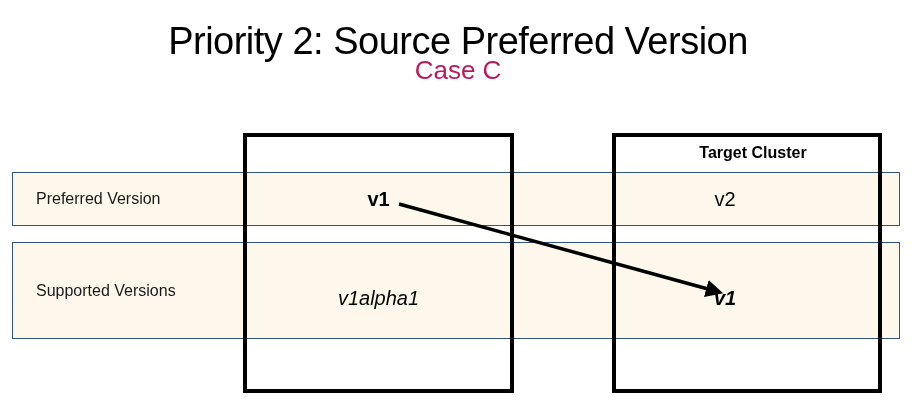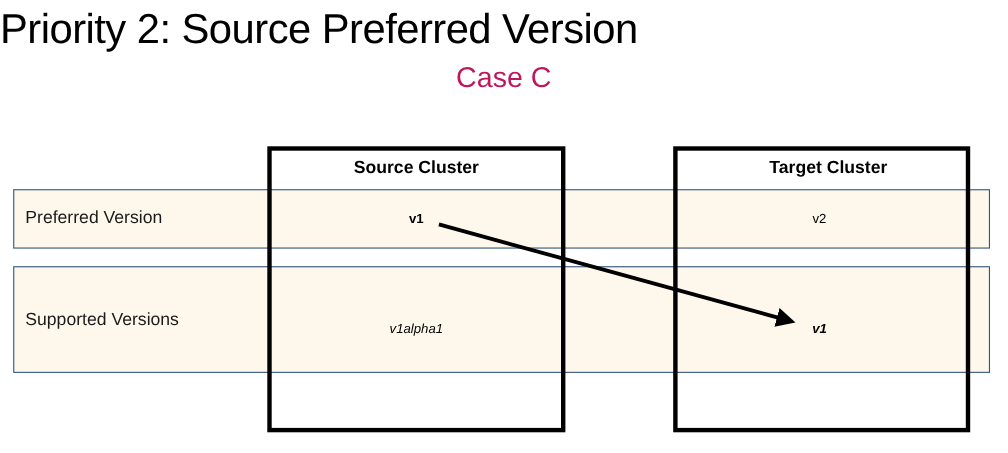--- a/index.html
+++ b/index.html
@@ -11,24 +11,24 @@
   }
   .canvas {
     position: relative;
     width: 916px;
     height: 412px;
     background: #ffffff;
     overflow: hidden;
   }
   .slide-title {
     position: absolute;
-    top: 6px;
+    top: 20px;
     left: 0;
     width: 100%;
-    text-align: left;
+    text-align: center;
     font-size: 38px;
     font-weight: 400;
     letter-spacing: -0.5px;
     color: #000000;
     white-space: nowrap;
   }
   .slide-subtitle {
     position: absolute;
     top: 55px;
     left: 0;
@@ -44,21 +44,21 @@
     width: 888px;
     box-sizing: border-box;
     background: var(--row-fill, #fdf8eb);
     border: 1.5px solid var(--row-border, #315581);
     display: flex;
     align-items: center;
   }
   .band-preferred { top: 172px; height: 54px; }
   .band-supported { top: 242px; height: 97px; }
   .band-label {
-    padding-left: 10px;
+    padding-left: 23px;
     font-size: 16px;
     color: #1a1a1a;
   }
   .cluster-box {
     position: absolute;
     top: 133px;
     height: 260px;
     box-sizing: border-box;
     border: 4px solid var(--cluster-border, #000000);
     background: transparent;
@@ -76,25 +76,25 @@
     font-weight: 700;
     color: #000000;
   }
   .cluster-header.source { left: 243px; width: 271px; }
   .cluster-header.target { left: 612px; width: 282px; text-align: right; }
   .cell {
     position: absolute;
     display: flex;
     align-items: center;
     justify-content: center;
-    font-size: 12px;
+    font-size: 20px;
     color: #000000;
   }
   .cell.col-source { left: 243px; width: 271px; }
-  .cell.col-target { left: 612px; width: 226px; margin-left: 20px; }
+  .cell.col-target { left: 612px; width: 226px; }
   .cell.row-preferred { top: 172px; height: 54px; }
   .cell.row-supported { top: 242px; height: 113px; font-style: italic; }
   .cell.bold { font-weight: 700; }
   .arrow-layer {
     position: absolute;
     top: 0;
     left: 0;
     width: 916px;
     height: 412px;
     pointer-events: none;
@@ -110,21 +110,20 @@
 
   <div class="band band-preferred">
     <span class="band-label">Preferred Version</span>
   </div>
   <div class="band band-supported">
     <span class="band-label">Supported Versions</span>
   </div>
 
   <div class="cluster-box source"></div>
   <div class="cluster-box target"></div>
-  <div class="cluster-header source">Source Cluster</div>
   <div class="cluster-header target">Target Cluster</div>
 
   <div class="cell col-source row-preferred bold">v1</div>
   <div class="cell col-target row-preferred">v2</div>
   <div class="cell col-source row-supported">v1alpha1</div>
   <div class="cell col-target row-supported bold">v1</div>
 
   <svg class="arrow-layer" viewBox="0 0 916 412" xmlns="http://www.w3.org/2000/svg">
     <defs>
       <marker id="arrowhead" markerWidth="5.5" markerHeight="5" refX="0.5" refY="2.5" orient="auto">

